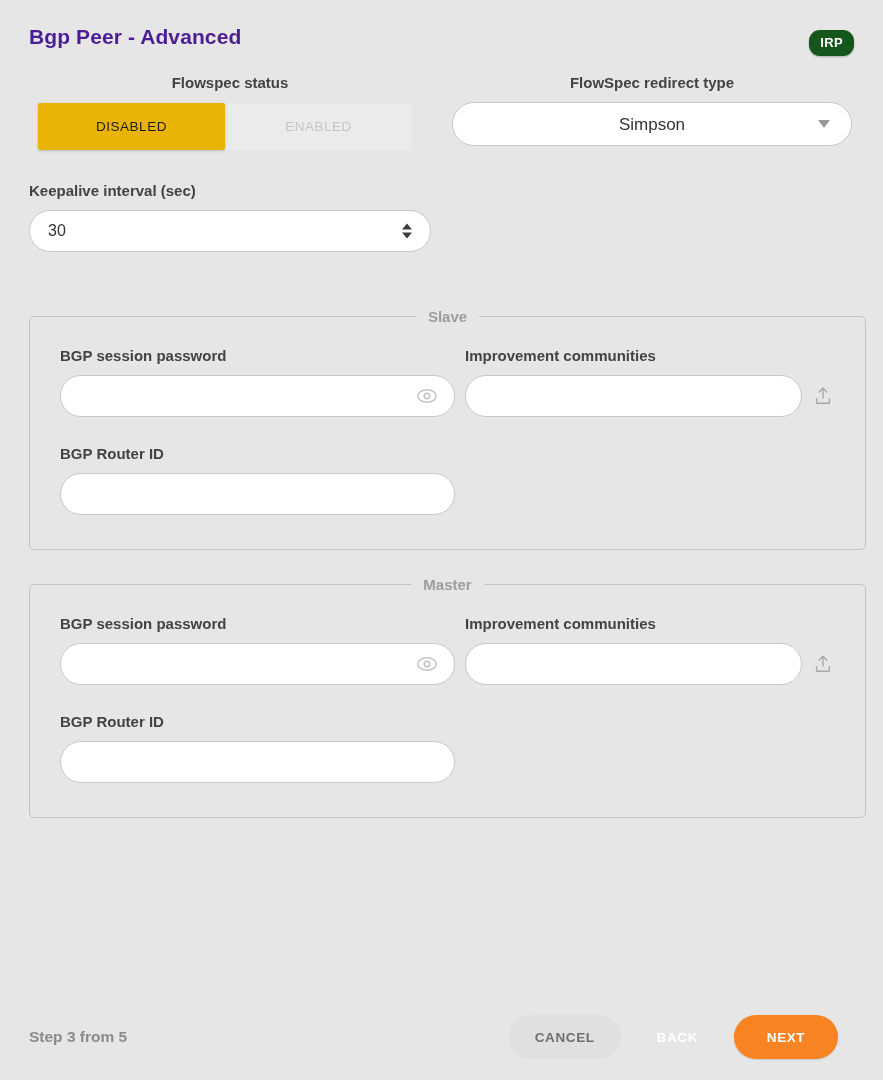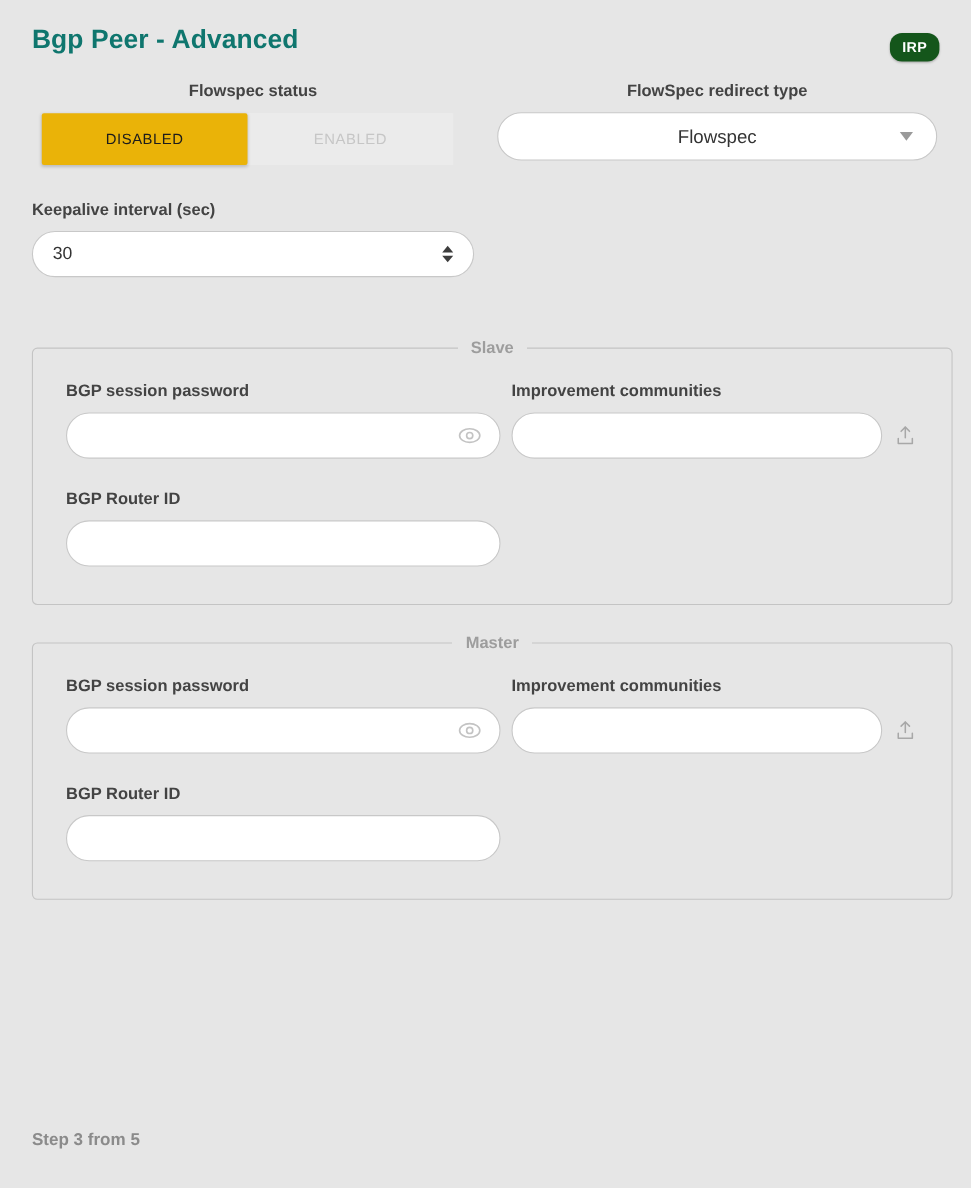--- a/index.html
+++ b/index.html
@@ -20,23 +20,23 @@
   
   .header {
     position: relative;
     height: 74px;
     padding: 0 29px;
     display: flex;
     align-items: center;
     justify-content: space-between;
   }
   .page-title {
-    font-size: 24px;
-    font-weight: bold;
-    color: #0f766e;
+    font-size: 21px;
+    font-weight: bold;
+    color: #4c1d95;
     letter-spacing: 0.1px;
   }
   .irp-badge {
     background: #14561b;
     color: #ffffff;
     font-size: 13px;
     font-weight: bold;
     letter-spacing: 0.4px;
     padding: 5px 11px 6px;
     border-radius: 11px;
@@ -267,21 +267,21 @@
         <div class="segmented">
           <div class="seg active">DISABLED</div>
           <div class="seg inactive">ENABLED</div>
         </div>
       </div>
     </div>
 
     <div class="col-right">
       <span class="field-label center">FlowSpec redirect type</span>
       <div class="pill select">
-        <span class="value">Flowspec</span>
+        <span class="value">Simpson</span>
         <span class="chevron"></span>
       </div>
     </div>
   </div>
 
   <div class="spacer-32"></div>
 
   <div class="row">
     <div class="col-left">
       <span class="field-label">Keepalive interval (sec)</span>
@@ -384,13 +384,18 @@
           </div>
         </div>
       </div>
     </div>
   </fieldset>
 
 </div>
 
 <div class="footer">
   <div class="step-text">Step 3 from 5</div>
+  <div class="footer-actions">
+    <button class="btn btn-cancel">CANCEL</button>
+    <button class="btn btn-back">BACK</button>
+    <button class="btn btn-next">NEXT</button>
+  </div>
 </div>
 
 </body></html>

